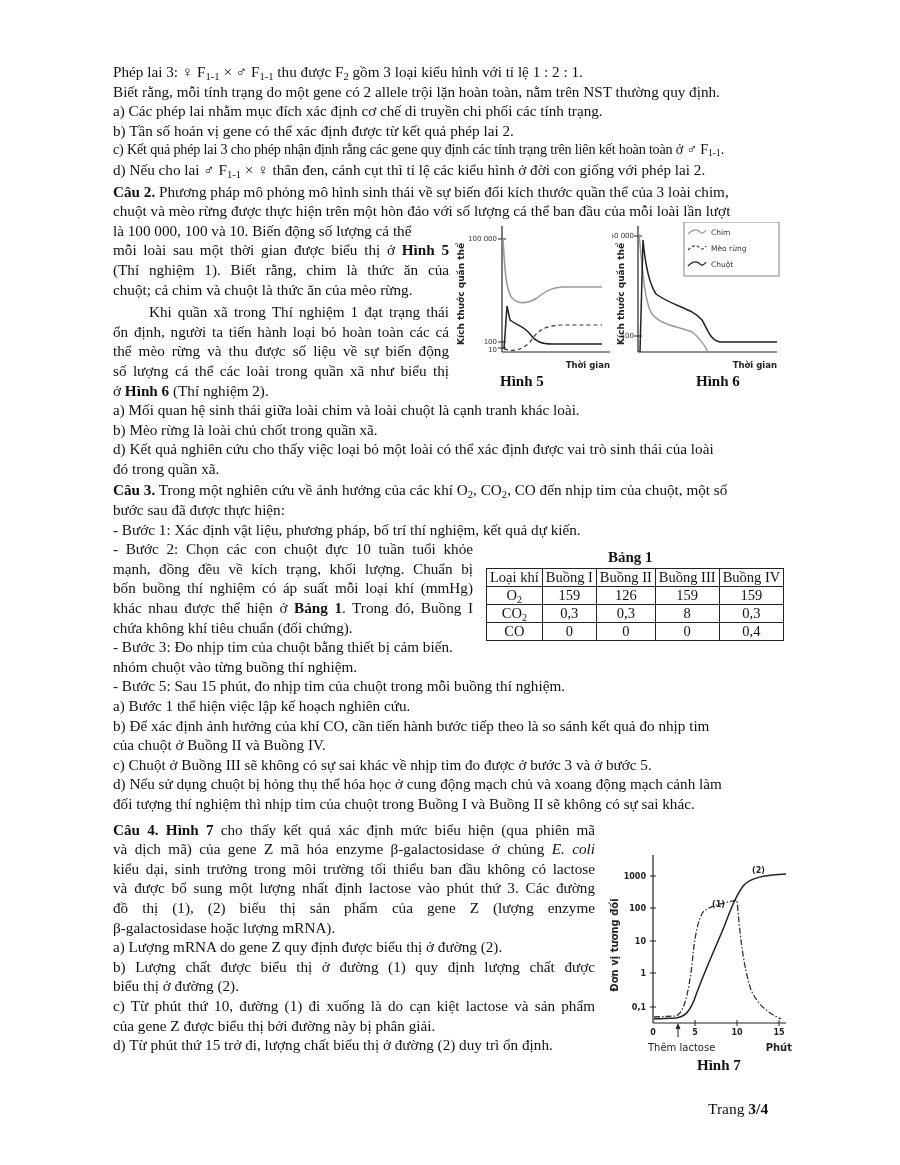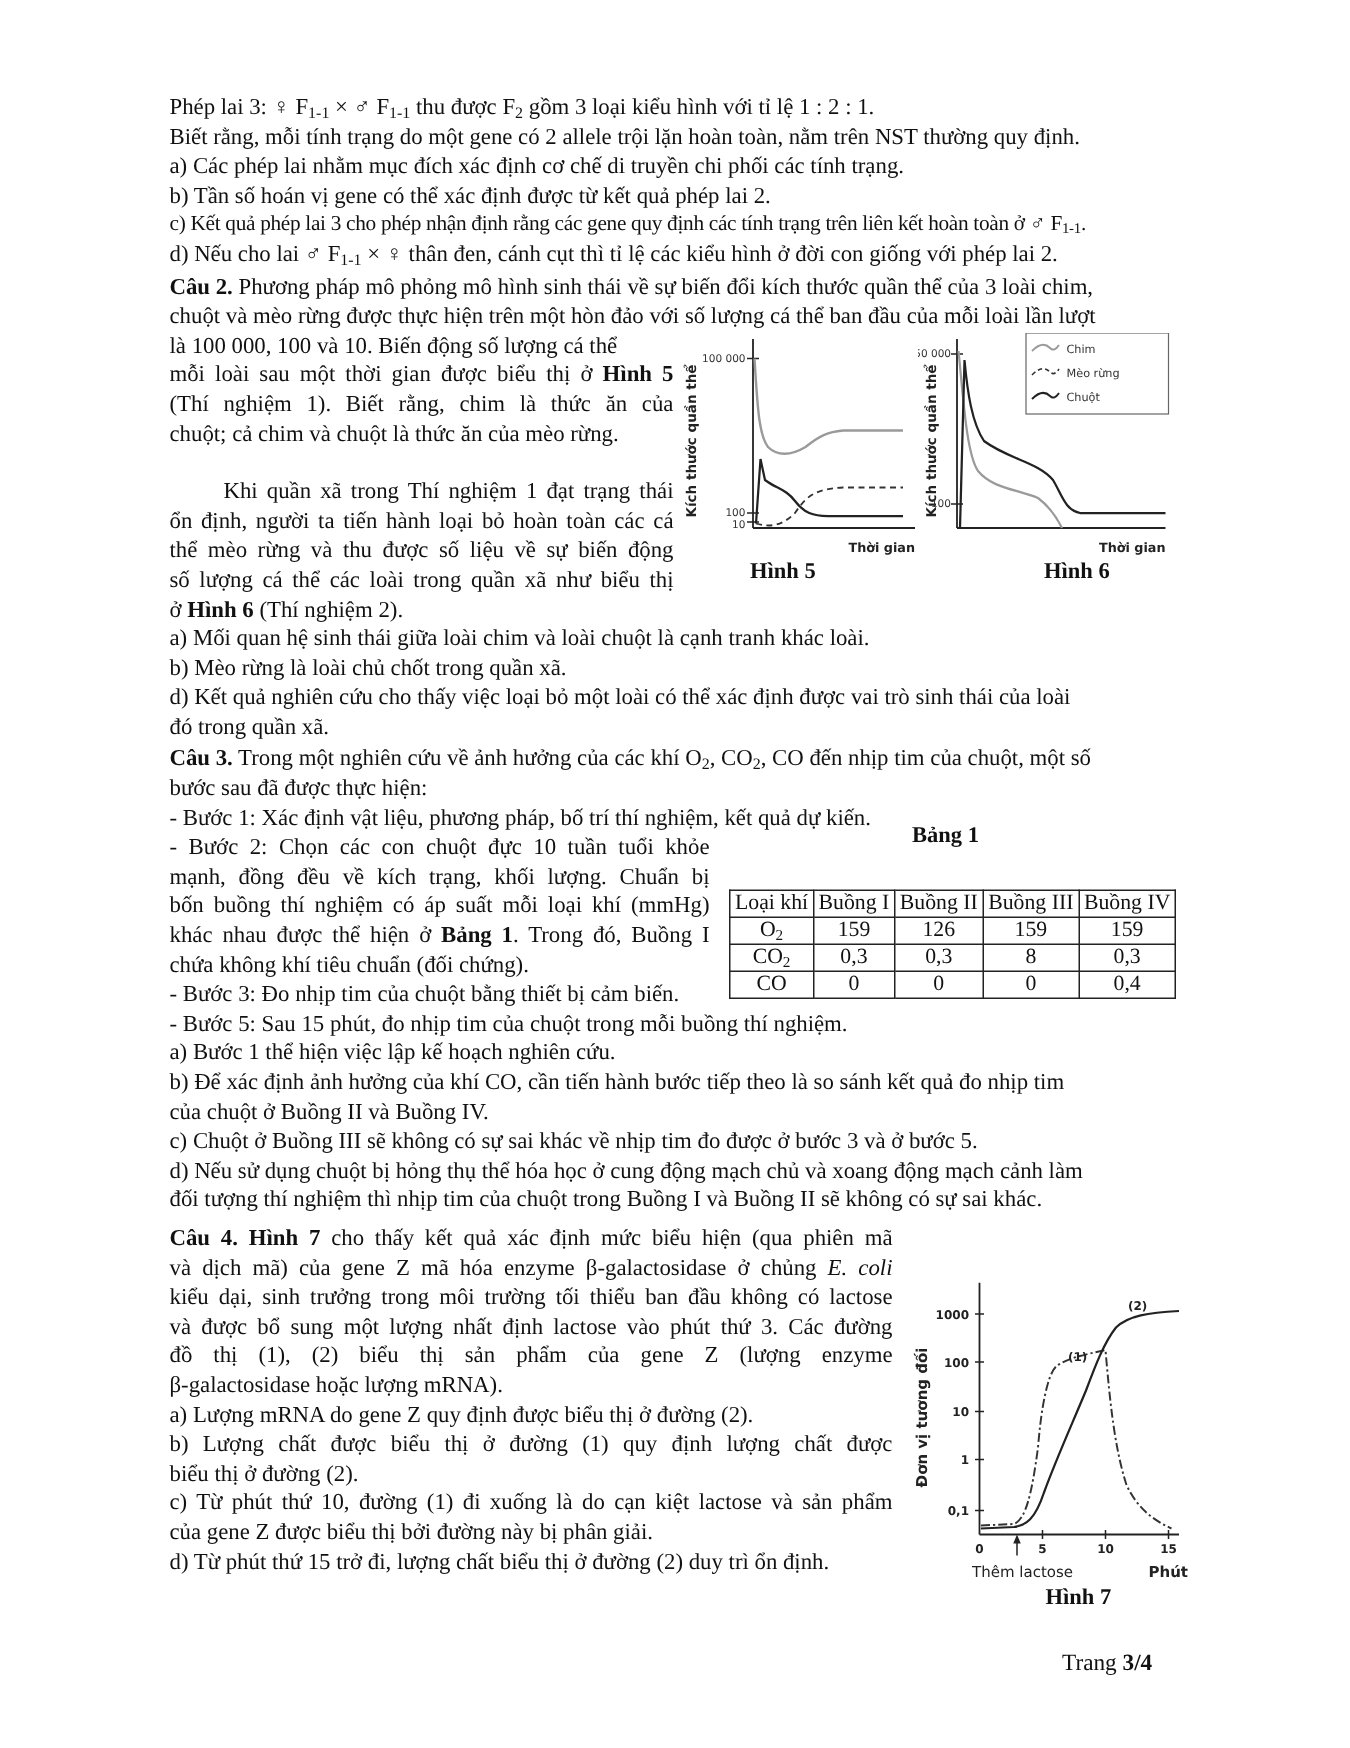--- a/index.html
+++ b/index.html
@@ -14,21 +14,21 @@
   sub { font-size: 0.7em; vertical-align: -0.25em; line-height: 0; }
   .cq { margin-top: 2px; }
   .leftcol { width: 336px; }
   .indent { text-indent: 36px; }
   
   .fig { position: absolute; font-family: "DejaVu Sans", "Liberation Sans", sans-serif; }
   .fig svg { display: block; }
   .figcap { position: absolute; font-family: "Liberation Serif", serif; font-weight: bold; font-size: 15px; }
   
   .tbl-title { position: absolute; left: 608px; top: 549px; font-weight: bold; font-size: 15px; }
-  table.t1 { position: absolute; left: 486px; top: 568px; border-collapse: collapse; font-size: 14.5px; line-height: 17px; margin-top: 25px; }
+  table.t1 { position: absolute; left: 486px; top: 568px; border-collapse: collapse; font-size: 14.5px; line-height: 17px; }
   table.t1 td { border: 1px solid #222; padding: 0 3px; text-align: center; }
   .footer { position: absolute; left: 708px; top: 1100px; font-size: 15.5px; }
 </style>
 </head>
 <body>
 
 <div class="page">
 
   <div class="ln">
     <span>Phép lai 3: ♀ F</span><sub>1-1</sub><span> × ♂ F</span><sub>1-1</sub><span> thu được F</span><sub>2</sub><span> gồm 3 loại kiểu hình với tỉ lệ 1 : 2 : 1.</span>
@@ -39,21 +39,21 @@
   <div class="ln small"><span>c) Kết quả phép lai 3 cho phép nhận định rằng các gene quy định các tính trạng trên liên kết hoàn toàn ở ♂ F</span><sub>1-1</sub><span>.</span></div>
   <div class="ln"><span>d) Nếu cho lai ♂ F</span><sub>1-1</sub><span> × ♀ thân đen, cánh cụt thì tỉ lệ các kiểu hình ở đời con giống với phép lai 2.</span></div>
 
   <div class="ln cq"><span class="b">Câu 2.</span><span> Phương pháp mô phỏng mô hình sinh thái về sự biến đổi kích thước quần thể của 3 loài chim,</span></div>
   <div class="ln">chuột và mèo rừng được thực hiện trên một hòn đảo với số lượng cá thể ban đầu của mỗi loài lần lượt</div>
   <div class="leftcol">
     <div class="ln">là 100 000, 100 và 10. Biến động số lượng cá thể</div>
     <div class="just"><span>mỗi loài sau một thời gian được biểu thị ở </span><span class="b">Hình 5</span></div>
     <div class="just">(Thí nghiệm 1). Biết rằng, chim là thức ăn của</div>
     <div class="ln">chuột; cả chim và chuột là thức ăn của mèo rừng.</div>
-    <div class="just indent" style="margin-top:19px">Khi quần xã trong Thí nghiệm 1 đạt trạng thái</div>
+    <div class="just indent" style="margin-top:3px">Khi quần xã trong Thí nghiệm 1 đạt trạng thái</div>
     <div class="just">ổn định, người ta tiến hành loại bỏ hoàn toàn các cá</div>
     <div class="just">thể mèo rừng và thu được số liệu về sự biến động</div>
     <div class="just">số lượng cá thể các loài trong quần xã như biểu thị</div>
     <div class="ln"><span>ở </span><span class="b">Hình 6</span><span> (Thí nghiệm 2).</span></div>
   </div>
   <div class="ln">a) Mối quan hệ sinh thái giữa loài chim và loài chuột là cạnh tranh khác loài.</div>
   <div class="ln">b) Mèo rừng là loài chủ chốt trong quần xã.</div>
   <div class="ln">d) Kết quả nghiên cứu cho thấy việc loại bỏ một loài có thể xác định được vai trò sinh thái của loài</div>
   <div class="ln">đó trong quần xã.</div>
 
@@ -61,20 +61,21 @@
   <div class="ln">bước sau đã được thực hiện:</div>
   <div class="ln">- Bước 1: Xác định vật liệu, phương pháp, bố trí thí nghiệm, kết quả dự kiến.</div>
   <div class="leftcol" style="width:360px">
     <div class="just">- Bước 2: Chọn các con chuột đực 10 tuần tuổi khỏe</div>
     <div class="just">mạnh, đồng đều về kích trạng, khối lượng. Chuẩn bị</div>
     <div class="just">bốn buồng thí nghiệm có áp suất mỗi loại khí (mmHg)</div>
     <div class="just"><span>khác nhau được thể hiện ở </span><span class="b">Bảng 1</span><span>. Trong đó, Buồng I</span></div>
     <div class="ln">chứa không khí tiêu chuẩn (đối chứng).</div>
   </div>
   <div class="ln">- Bước 3: Đo nhịp tim của chuột bằng thiết bị cảm biến.</div>
+  <div class="ln">nhóm chuột vào từng buồng thí nghiệm.</div>
   <div class="ln">- Bước 5: Sau 15 phút, đo nhịp tim của chuột trong mỗi buồng thí nghiệm.</div>
   <div class="ln">a) Bước 1 thể hiện việc lập kế hoạch nghiên cứu.</div>
   <div class="ln">b) Để xác định ảnh hưởng của khí CO, cần tiến hành bước tiếp theo là so sánh kết quả đo nhịp tim</div>
   <div class="ln">của chuột ở Buồng II và Buồng IV.</div>
   <div class="ln">c) Chuột ở Buồng III sẽ không có sự sai khác về nhịp tim đo được ở bước 3 và ở bước 5.</div>
   <div class="ln">d) Nếu sử dụng chuột bị hỏng thụ thể hóa học ở cung động mạch chủ và xoang động mạch cảnh làm</div>
   <div class="ln">đối tượng thí nghiệm thì nhịp tim của chuột trong Buồng I và Buồng II sẽ không có sự sai khác.</div>
 
   <div class="leftcol" style="width:482px; margin-top:6px">
     <div class="just"><span class="b">Câu 4.</span><span class="b"> Hình 7</span><span> cho thấy kết quả xác định mức biểu hiện (qua phiên mã</span></div>

